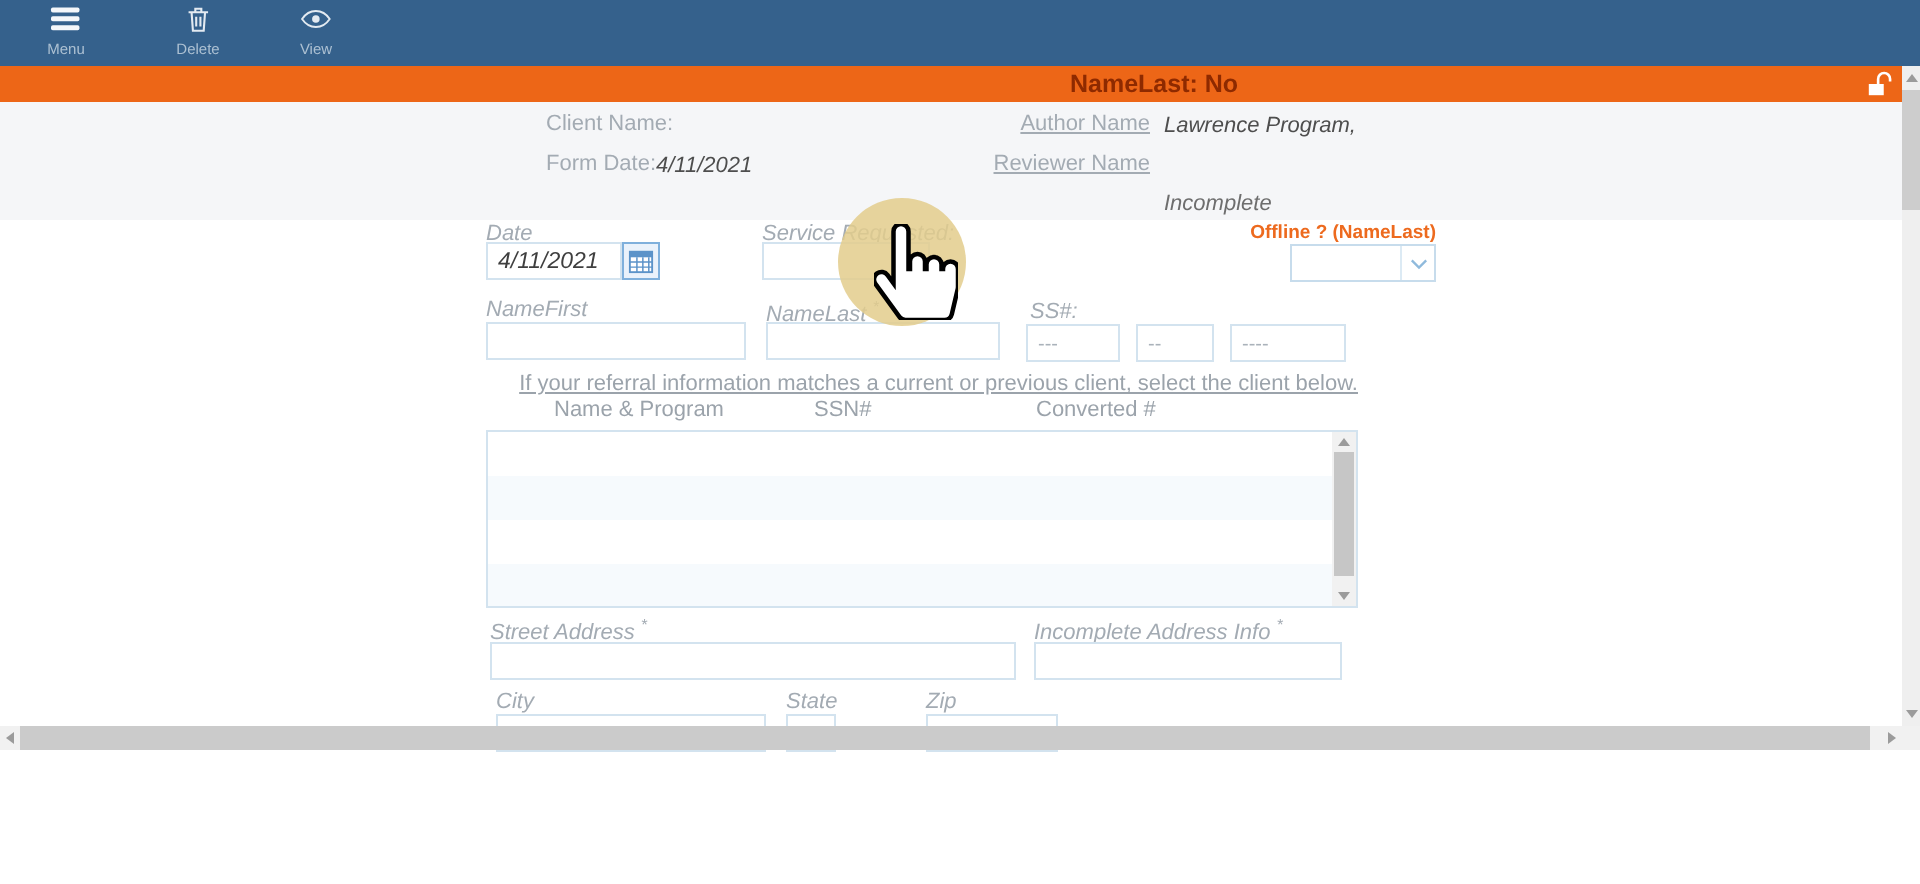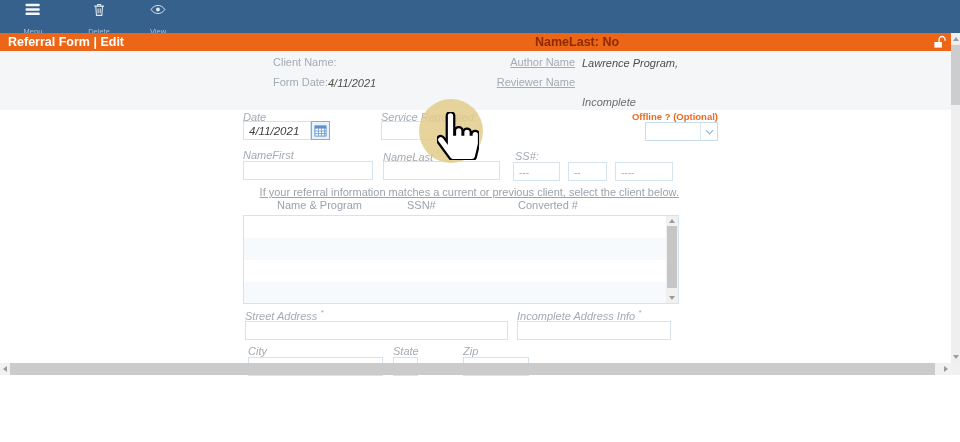--- a/index.html
+++ b/index.html
@@ -3,21 +3,21 @@
 <meta charset="utf-8">
 <style>
   * { margin:0; padding:0; box-sizing:border-box; }
   html,body { width:960px; height:442px; }
   body { font-family:"Liberation Sans",sans-serif; background:#ffffff; position:relative; overflow:hidden; }
 
   
   .toolbar { position:absolute; left:0; top:0; width:960px; height:33px; background:#35618C; }
   .tb-btn { position:absolute; top:2px; transform:translateX(-50%); display:flex; flex-direction:column; align-items:center; cursor:pointer; }
   .tb-ico { width:16px; height:15px; display:block; }
-  .tb-lbl { font-size:7.5px; color:#ACC0D2; margin-top:10px; white-space:nowrap; }
+  .tb-lbl { font-size:7.5px; color:#ACC0D2; margin-top:3px; white-space:nowrap; }
 
   
   .titlebar { position:absolute; left:0; top:33px; width:951px; height:18px; background:#ED6617; }
   .page-title { position:absolute; left:8px; top:1px; color:#ffffff; font-size:12.5px; font-weight:bold; line-height:16px; }
   .converted { position:absolute; left:535px; top:1px; color:#8E2A00; font-size:12.5px; font-weight:bold; line-height:16px; }
   .lock { position:absolute; left:933px; top:2px; width:14px; height:14px; cursor:pointer; }
 
   
   .hdr { position:absolute; left:0; top:51px; width:951px; height:59px; background:#F5F6F8; }
   .hlbl { position:absolute; font-size:11px; color:#A3ABB3; white-space:nowrap; }
@@ -86,21 +86,20 @@
   <div class="tb-btn" style="left:158px">
     <svg class="tb-ico" viewBox="0 0 22 15">
       <path d="M1.5 7.5 C4.5 3 8 2 11 2 s6.5 1 9.5 5.5 C17.5 12 14 13 11 13 S4.5 12 1.5 7.5 Z" stroke="#E3EAF1" stroke-width="1.3" fill="none"></path>
       <circle cx="11" cy="7.5" r="2.6" fill="#E3EAF1"></circle>
     </svg>
     <span class="tb-lbl">View</span>
   </div>
 </div>
 
 <div class="titlebar">
-  <span class="page-title">Referral Form | Edit</span>
   <span class="converted">NameLast: No</span>
   <svg class="lock" viewBox="0 0 15 15">
     <rect x="1.5" y="7.5" width="8" height="6" fill="#ffffff"></rect>
     <path d="M6.5 7.5 V4.8 a3.2 3.2 0 0 1 6.4 0 V6.2" stroke="#ffffff" stroke-width="1.4" fill="none"></path>
   </svg>
 </div>
 
 <div class="hdr">
   <span class="hlbl" style="left:273px; top:5px">Client Name:</span>
   <span class="hval" style="left:340px; top:6px"></span>
@@ -119,21 +118,21 @@
   <svg viewBox="0 0 14 14" width="13" height="13">
     <rect x="1" y="2" width="12" height="11" fill="#ffffff" stroke="#5B93C9" stroke-width="1"></rect>
     <rect x="1" y="2" width="12" height="3" fill="#5B93C9"></rect>
     <path d="M4.8 5v8 M8 5v8 M11.2 5v8 M1 7.6h12 M1 10.3h12" stroke="#5B93C9" stroke-width="0.8"></path>
   </svg>
 </button>
 
 <span class="lbl" style="left:381px; top:111px">Service Requested:</span>
 <input class="inp" style="left: 381px; top: 121px; width: 84px;" value="">
 
-<span class="offline-lbl">Offline ? (Optional)</span>
+<span class="offline-lbl">Offline ? (NameLast)</span>
 <div class="select">
   <span class="sel-val"></span>
   <span class="sel-arrow">
     <svg viewBox="0 0 10 6" width="9" height="6">
         <path d="M1 1 L5 5 L9 1" stroke="#8FBADC" stroke-width="1.3" fill="none"></path>
       </svg>
   </span>
 </div>
 
 <span class="lbl" style="left:243px; top:149px">NameFirst</span>

